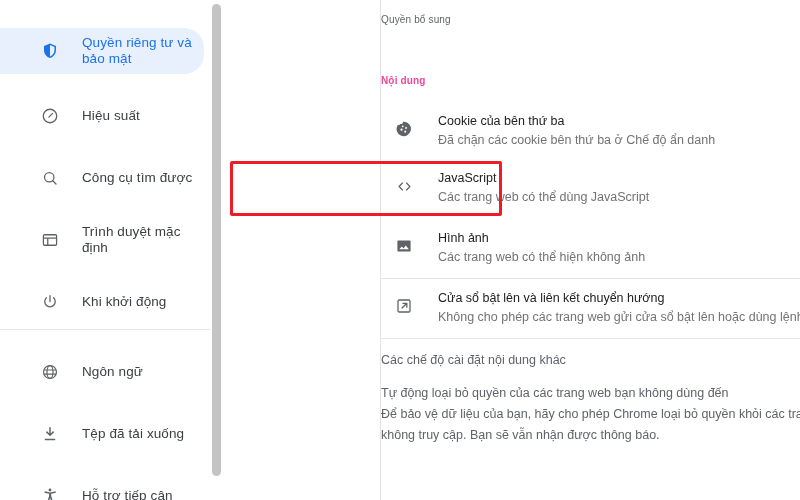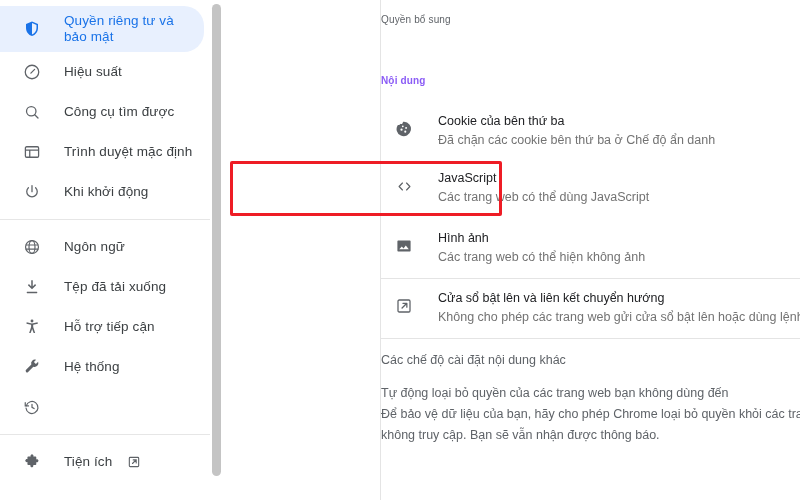--- a/index.html
+++ b/index.html
@@ -28,27 +28,28 @@
   .nav-group { position: relative; }
   .nav-divider {
     height: 1px;
     background: #e6e6e6;
     margin: 7px 0 7px 0;
   }
   .nav-item {
     display: flex;
     align-items: center;
     height: 40px;
-    padding-left: 22px;
+    padding-left: 40px;
     margin-right: 18px;
     border-radius: 0 20px 20px 0;
     color: #3c4043;
     font-size: 13.5px;
     cursor: pointer;
     position: relative;
+    margin-top: 22px;
   }
   .nav-item.two-line { height: 46px; align-items: center; }
   .nav-item.active {
     background: #e8f0fe;
     color: #1a73e8;
   }
   .nav-item .nav-icon {
     width: 20px; height: 20px;
     flex: 0 0 20px;
     margin-right: 22px;
@@ -99,21 +100,21 @@
     left: 159px; top: 0;
     width: 419px; height: 500px;
     padding: 0;
   }
   .sec-title {
     position: absolute;
     font-size: 10px;
     color: #5f6368;
     letter-spacing: .15px;
   }
-  .sec-title.strong { color: #8b5cf6; font-weight: 600; }
+  .sec-title.strong { color: #ec4899; font-weight: 600; }
 
   .row {
     position: absolute;
     left: 0;
     width: 419px;
     display: flex;
     align-items: flex-start;
     cursor: pointer;
   }
   .row .row-icon {

